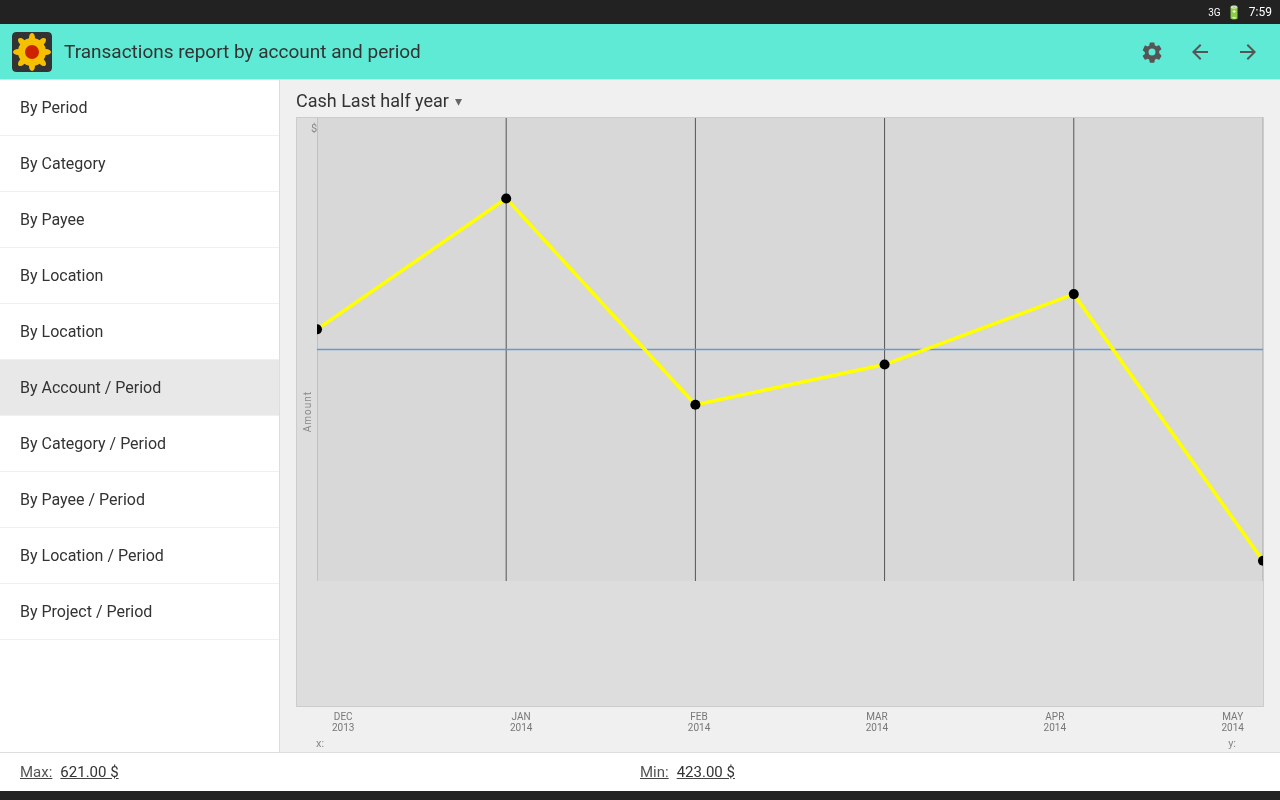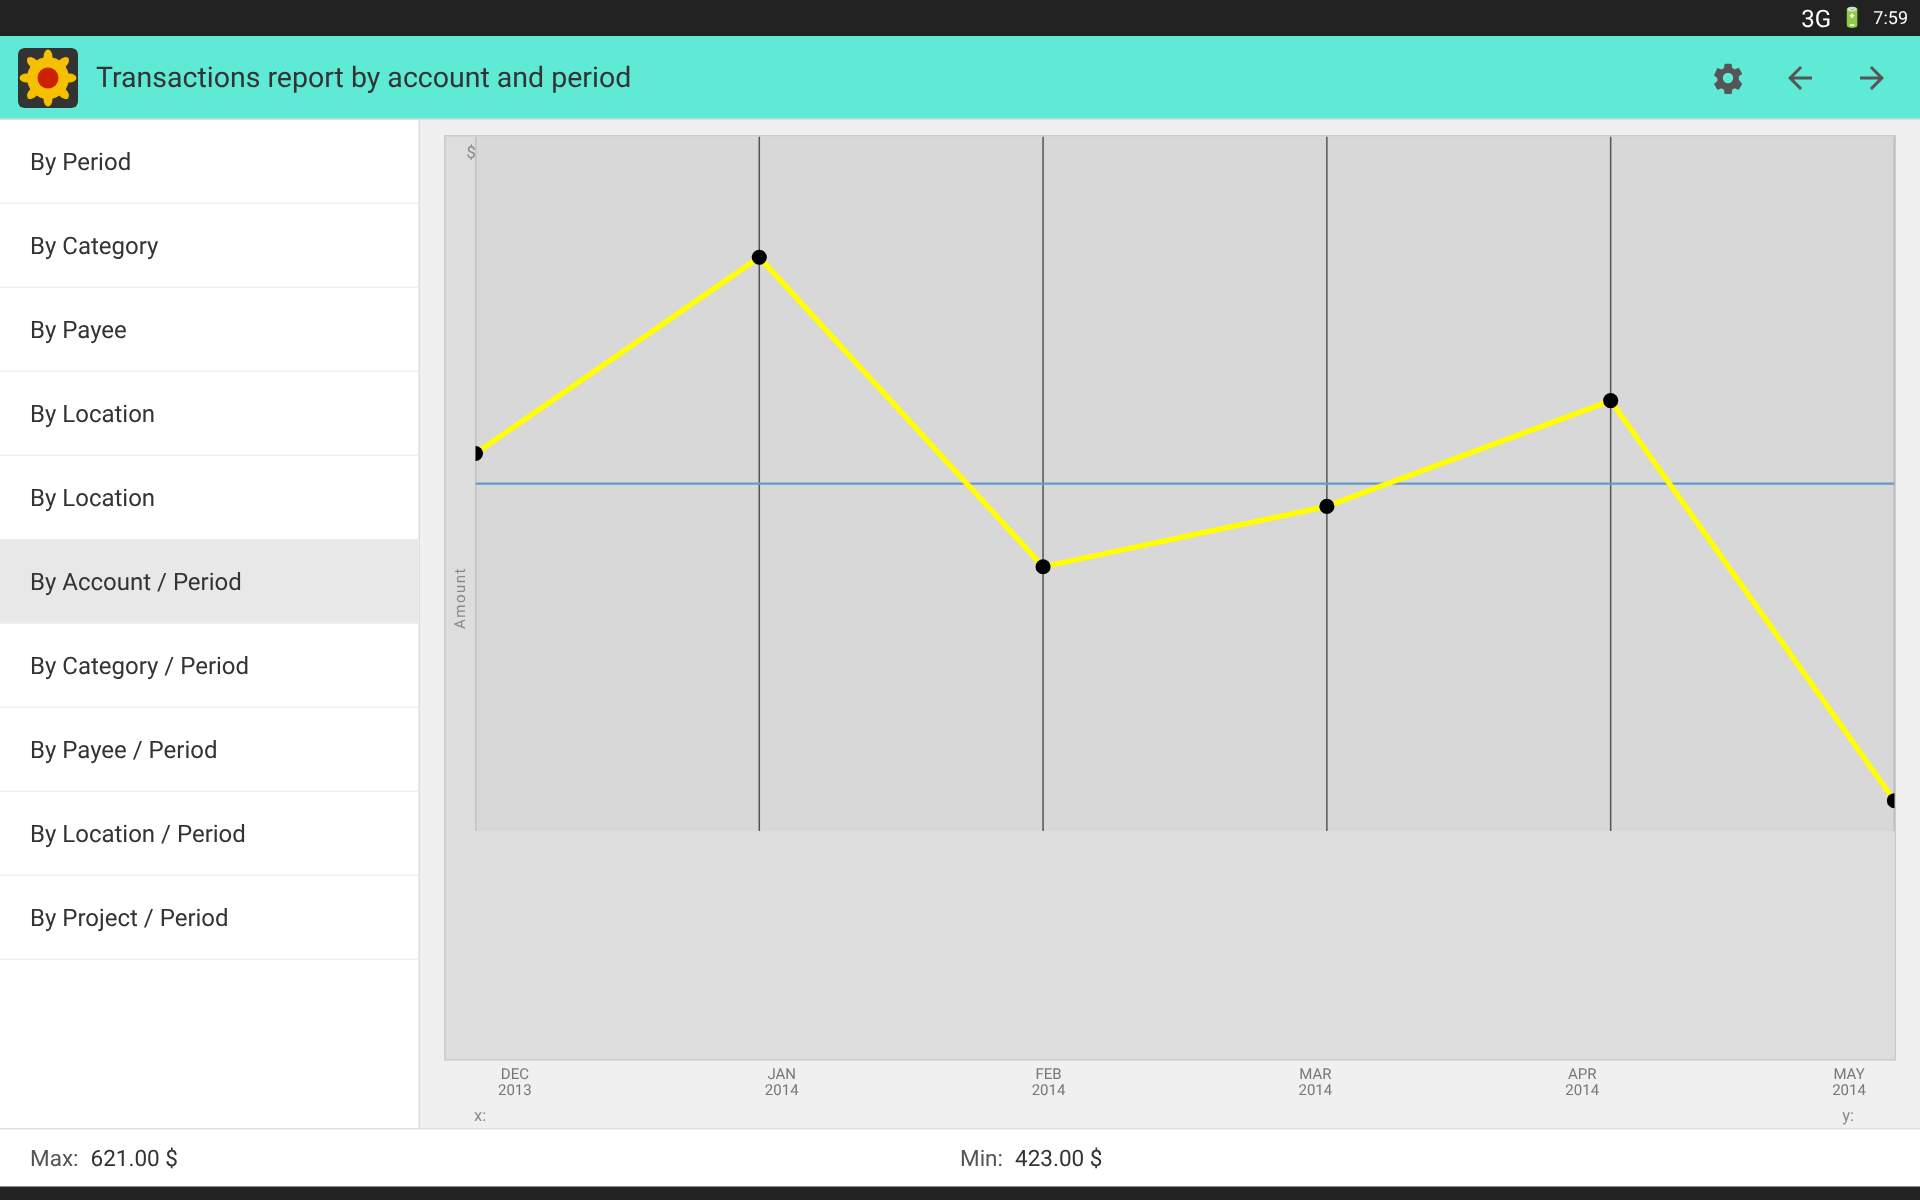--- a/index.html
+++ b/index.html
@@ -155,39 +155,40 @@
       border-top: 1px solid #ddd;
       font-size: 15px;
       color: #444;
       gap: 0;
     }
     .stat-item {
       display: flex;
       align-items: center;
       gap: 8px;
       flex: 1;
+      text-decoration: underline;
     }
     .stat-label { color: #555; }
     .stat-value { color: #333; }
     .stat-value.accent { color: #4444ff; font-weight: 500; }
 
     
     .bottom-nav {
       height: 48px;
       background: #222;
       display: flex;
       align-items: center;
       justify-content: space-around;
     }
   </style>
 </head>
 <body>
 
 <div class="status-bar">
-  <span style="font-size:16px;">3G</span>
+  <span style="font-size:10px;">3G</span>
   <span style="font-size:13px;">🔋</span>
   <span>7:59</span>
 </div>
 
 <div class="top-bar">
   <div class="app-icon">
     <svg width="40" height="40" viewBox="0 0 40 40">
       <rect width="40" height="40" fill="#333" rx="4"></rect>
       <circle cx="20" cy="20" r="14" fill="#f5c000"></circle>
       <circle cx="20" cy="20" r="7" fill="#cc2200"></circle>
@@ -251,20 +252,24 @@
     </div>
     <div class="sidebar-item">
       <span>By Location / Period</span>
     </div>
     <div class="sidebar-item">
       <span>By Project / Period</span>
     </div>
   </div>
 
   <div class="chart-area">
+    <div class="chart-header">
+      <span class="chart-title">Cash Last half year</span>
+      <span class="chart-dropdown-arrow">▾</span>
+    </div>
 
     <div class="chart-container">
       <span class="chart-dollar-sign">$</span>
 
       <div style="position:absolute;left:2px;top:0;bottom:0;width:16px;display:flex;align-items:center;justify-content:center;">
         <span style="font-size:10px;color:#888;writing-mode:vertical-rl;transform:rotate(180deg);letter-spacing:1px;">Amount</span>
       </div>
 
       <svg class="chart-svg" viewBox="0 0 940 460" preserveAspectRatio="none">
 

